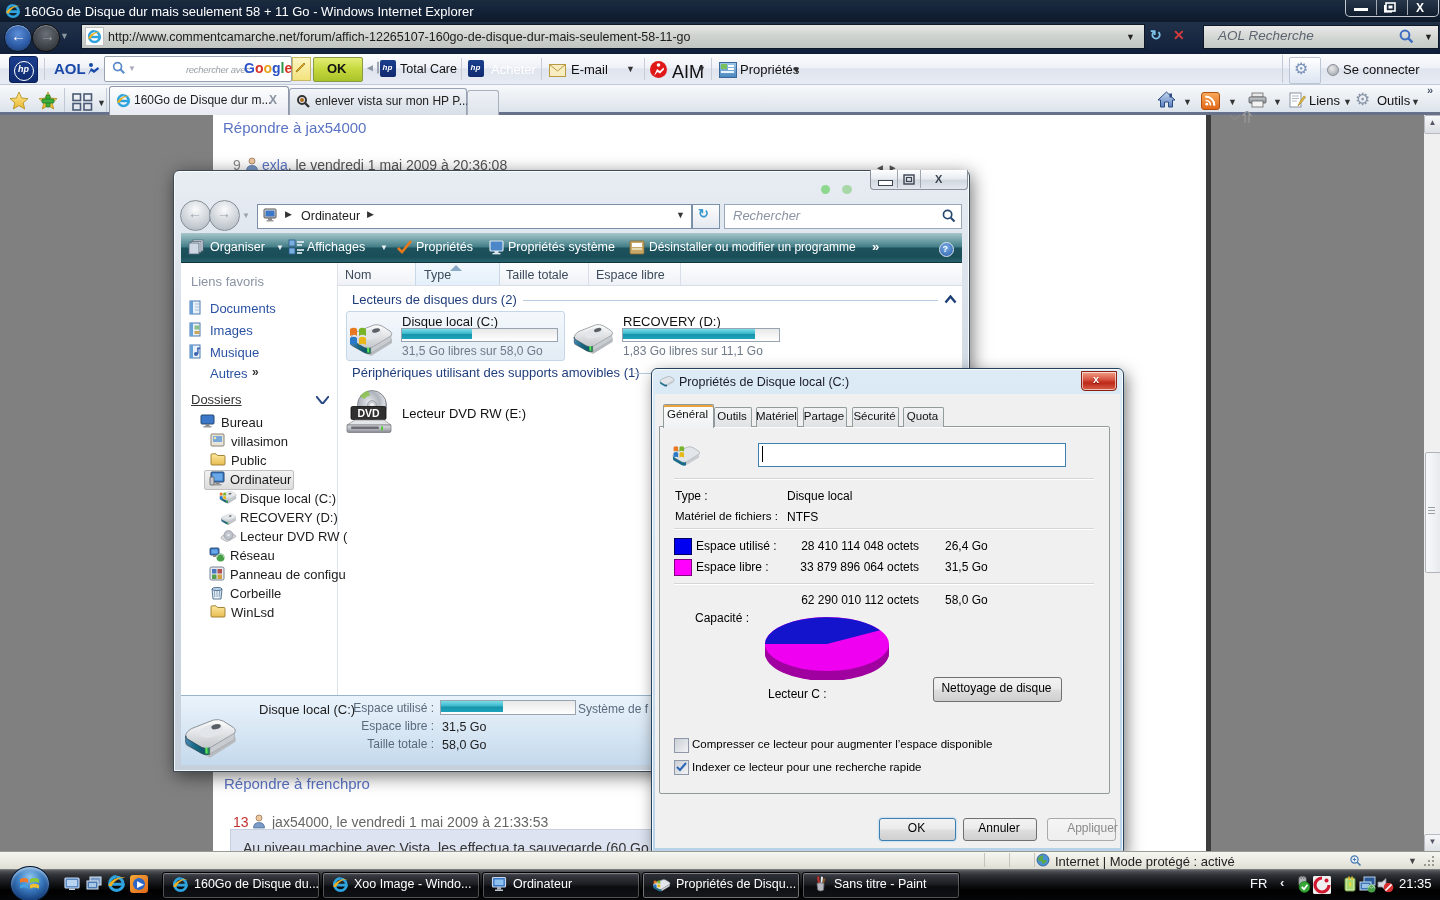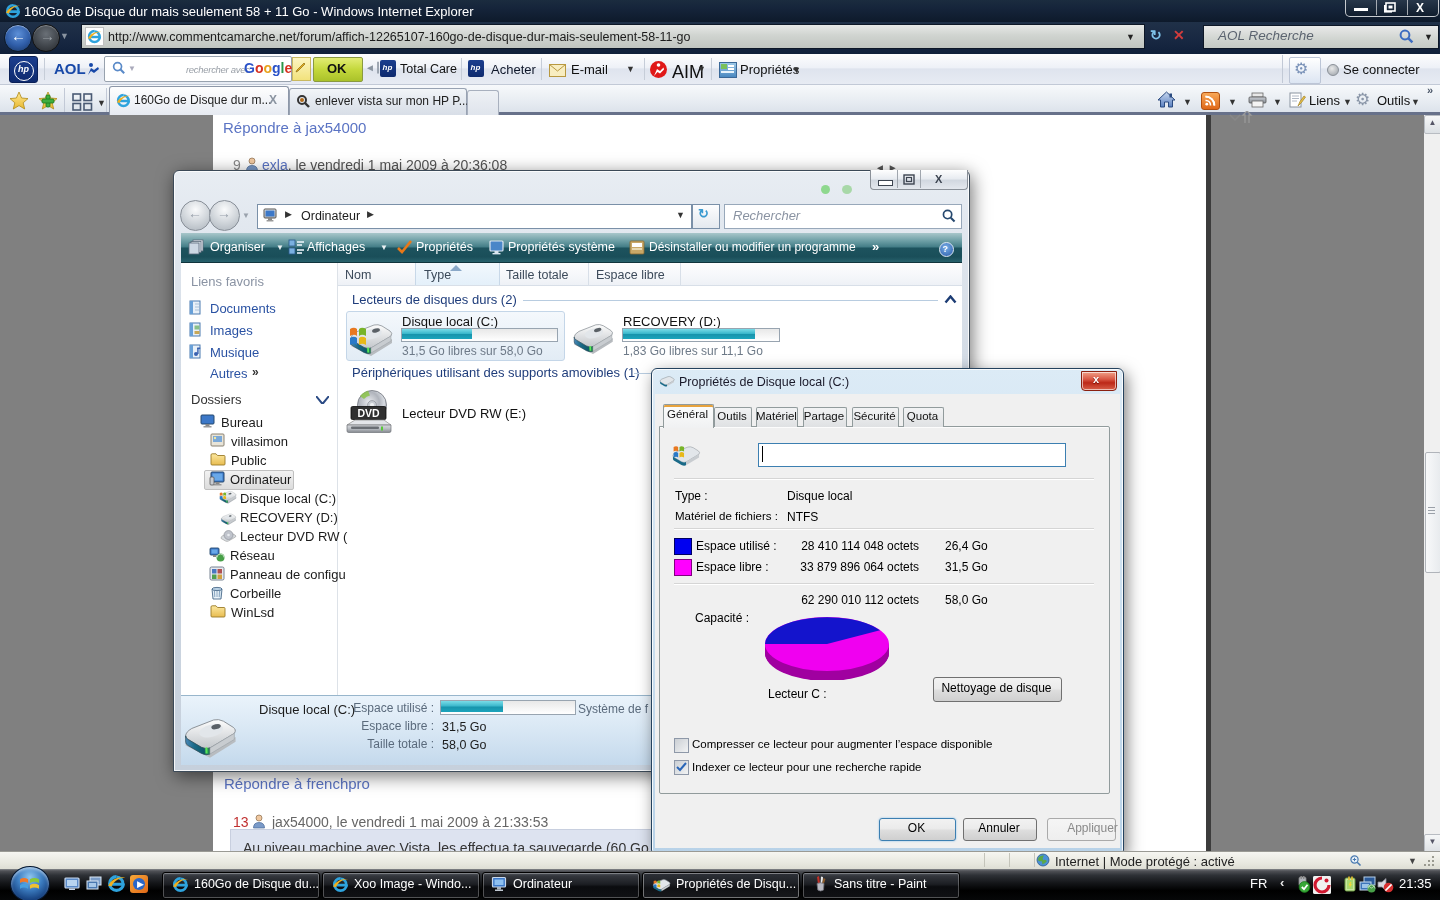--- a/index.html
+++ b/index.html
@@ -98,21 +98,21 @@
 
   <div class="abs" style="left:380px;top:60px;width:16px;height:17px;background:linear-gradient(180deg,#1b3e8e,#0e2a6e);border-radius:2px;">
       <div class="tx" style="left:2.5px;top:3px;color:#fff;font-size:8px;font-style:italic;font-weight:bold;">hp</div>
     </div>
   <div class="tx" style="left:400px;top:62px;font-size:12.5px;color:#111;">Total Care</div>
   <div class="abs" style="left:461px;top:58px;width:1px;height:22px;background:#c6cdd8;"></div>
 
   <div class="abs" style="left:468px;top:60px;width:16px;height:17px;background:linear-gradient(180deg,#1b3e8e,#0e2a6e);border-radius:2px;">
       <div class="tx" style="left:2.5px;top:3px;color:#fff;font-size:8px;font-style:italic;font-weight:bold;">hp</div>
     </div>
-  <div class="tx" style="left:491px;top:62px;font-size:13px;color:#0f172a;">Acheter</div>
+  <div class="tx" style="left:491px;top:62px;font-size:13px;color:#ffffff;">Acheter</div>
   <div class="abs" style="left:541px;top:58px;width:1px;height:22px;background:#c6cdd8;"></div>
 
   <svg class="abs" style="left:549px;top:64px;" width="17" height="13" viewBox="0 0 17 13">
       <rect x=".5" y=".5" width="16" height="12" fill="#f8edc0" stroke="#b89840" stroke-width="1"></rect>
       <path d="M.5 .5 L8.5 7 L16.5 .5" fill="none" stroke="#b89840" stroke-width="1"></path>
     </svg>
   <div class="tx" style="left:571px;top:62px;font-size:13px;color:#111;">E-mail</div>
   <div class="tx" style="left:626px;top:64px;font-size:9px;color:#333;">▼</div>
   <div class="abs" style="left:644px;top:58px;width:1px;height:22px;background:#c6cdd8;"></div>
 
@@ -513,21 +513,21 @@
     <svg class="abs" style="left:188px;top:344px;" width="15" height="15" viewBox="0 0 15 15">
         <rect x="2" y="1" width="10" height="13" fill="#e8f0f8" stroke="#4a7ab0" stroke-width="1"></rect>
         <rect x="2" y="1" width="3" height="13" fill="#68a0d8"></rect>
         <circle cx="8" cy="10" r="2" fill="#3a62b0"></circle>
         <rect x="9.2" y="4" width="1.4" height="6" fill="#3a62b0"></rect>
         <rect x="9.2" y="3.5" width="3" height="1.6" fill="#3a62b0"></rect>
       </svg>
     <div class="tx" style="left:210px;top:345px;color:#2a52a3;font-size:13px;">Musique</div>
     <div class="tx" style="left:210px;top:366px;color:#2a52a3;font-size:13px;">Autres</div>
     <div class="tx" style="left:252px;top:365px;color:#333;font-size:12px;font-weight:bold;">»</div>
-    <div class="tx" style="left:191px;top:392px;color:#333;font-size:13px;">Dossiers</div>
+    <div class="tx" style="left:191px;top:392px;color:#333;font-size:13px;text-decoration:underline;">Dossiers</div>
     <svg class="abs" style="left:316px;top:396px;" width="13" height="8" viewBox="0 0 13 8">
         <path d="M0 0 L6.5 8 L13 0" fill="none" stroke="#2a4a84" stroke-width="2"></path>
       </svg>
 
     <svg class="abs" style="left:200px;top:414px;" width="16" height="15" viewBox="0 0 16 15">
         <rect x="1" y="1" width="13" height="9" rx="1" fill="#3c78c8" stroke="#24486e" stroke-width="1"></rect>
         <rect x="5.5" y="10" width="4" height="2" fill="#888"></rect>
         <rect x="3.5" y="12" width="8" height="1.5" fill="#999"></rect>
       </svg>
     <div class="tx" style="left:221px;top:415px;color:#1c1c1c;font-size:13px;">Bureau</div>

